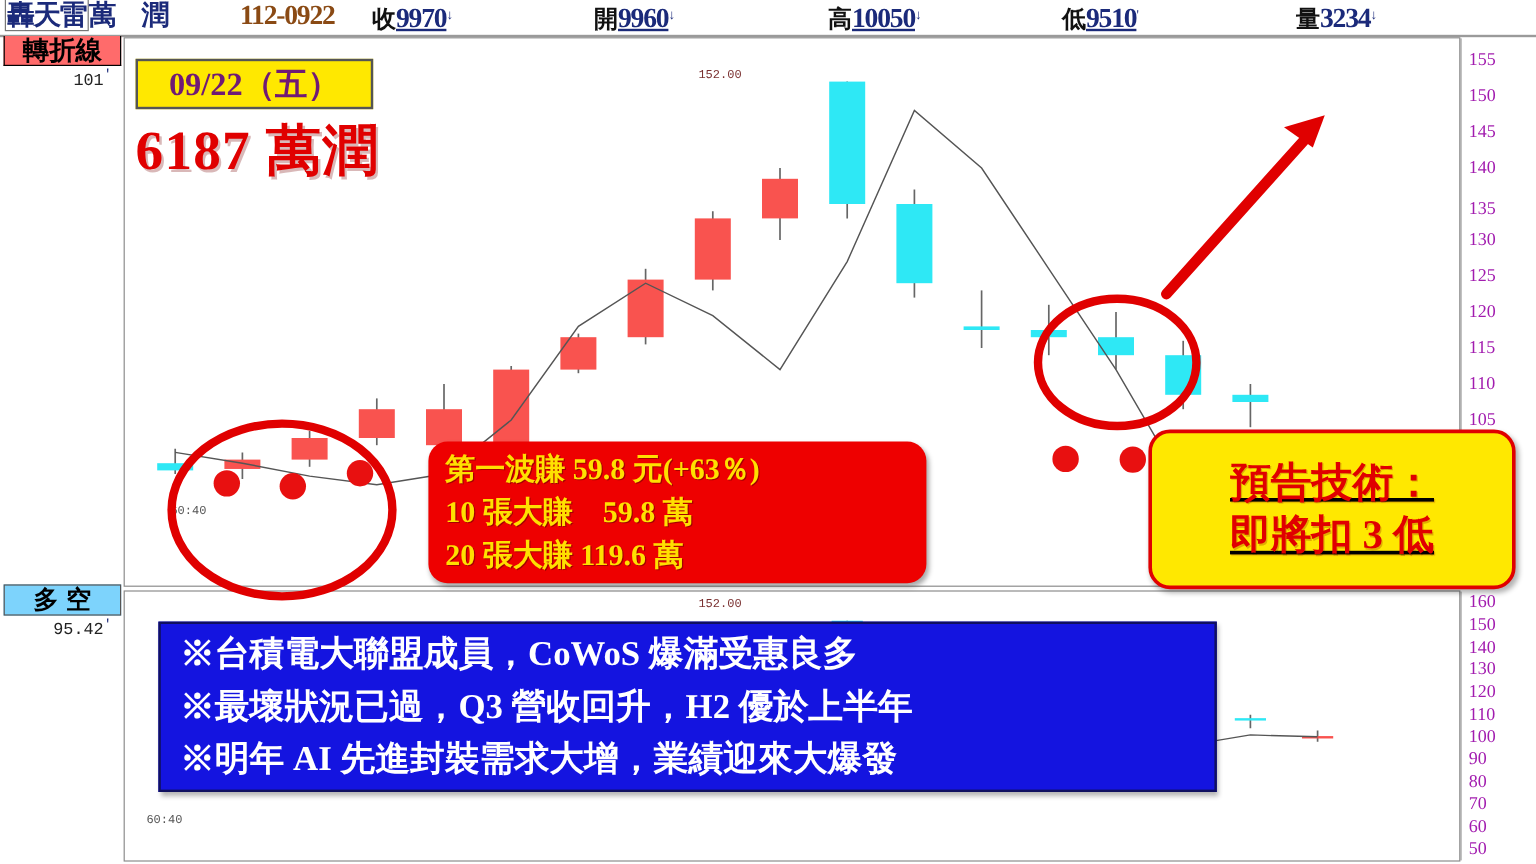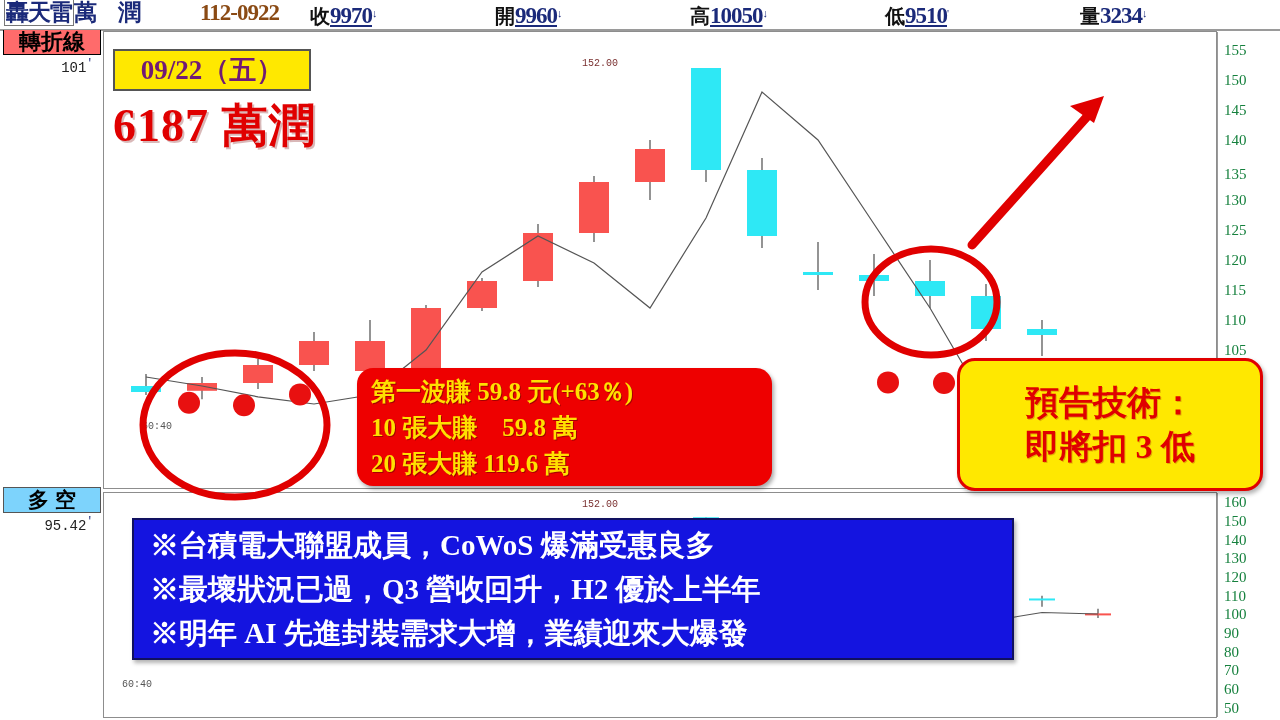--- a/index.html
+++ b/index.html
@@ -61,21 +61,21 @@
 
   
   .chartframe{
     position:absolute;background:#fff;border:1px solid #8d8d8d;
   }
   #mainchart{left:103px;top:31px;width:1112px;height:456px;}
   #lowchart{left:103px;top:492px;width:1112px;height:224px;}
 
   .axis{position:absolute;right:-62px;top:0;width:60px;height:100%;}
   .axis .tk{
-    position:absolute;left:6px;font-size:15px;color:#15803d;
+    position:absolute;left:6px;font-size:15px;color:#a21caf;
     font-family:"Liberation Serif",serif;line-height:14px;
   }
   .axisline{position:absolute;right:-2px;top:0;width:1px;height:100%;background:#9a9a9a;}
 
   svg.plot{position:absolute;left:0;top:0;width:100%;height:100%;}
 
   
   .datebadge{
     position:absolute;left:113px;top:49px;width:194px;height:38px;
     background:#ffe800;border:2px solid #555;
@@ -100,20 +100,21 @@
     color:#ffe000;font-weight:bold;font-size:25px;line-height:36px;
     padding-left:14px;white-space:nowrap;
     text-shadow:1px 1px 0 rgba(90,0,0,.5);
   }
 
   .yellowbox{
     position:absolute;left:957px;top:358px;width:300px;height:127px;
     background:#ffe800;border:3px solid #e00000;border-radius:18px;
     display:flex;flex-direction:column;align-items:center;justify-content:center;
     box-shadow:2px 3px 4px rgba(0,0,0,.3);
+    text-decoration:underline;
   }
   .yellowbox div{
     color:#e00000;font-weight:bold;font-size:34px;line-height:44px;white-space:nowrap;
     text-shadow:1px 1px 0 rgba(130,0,0,.25);
   }
 
   .bluebox{
     position:absolute;left:132px;top:518px;width:878px;height:138px;
     background:#1414e0;border:2px solid #101060;
     display:flex;flex-direction:column;justify-content:center;

